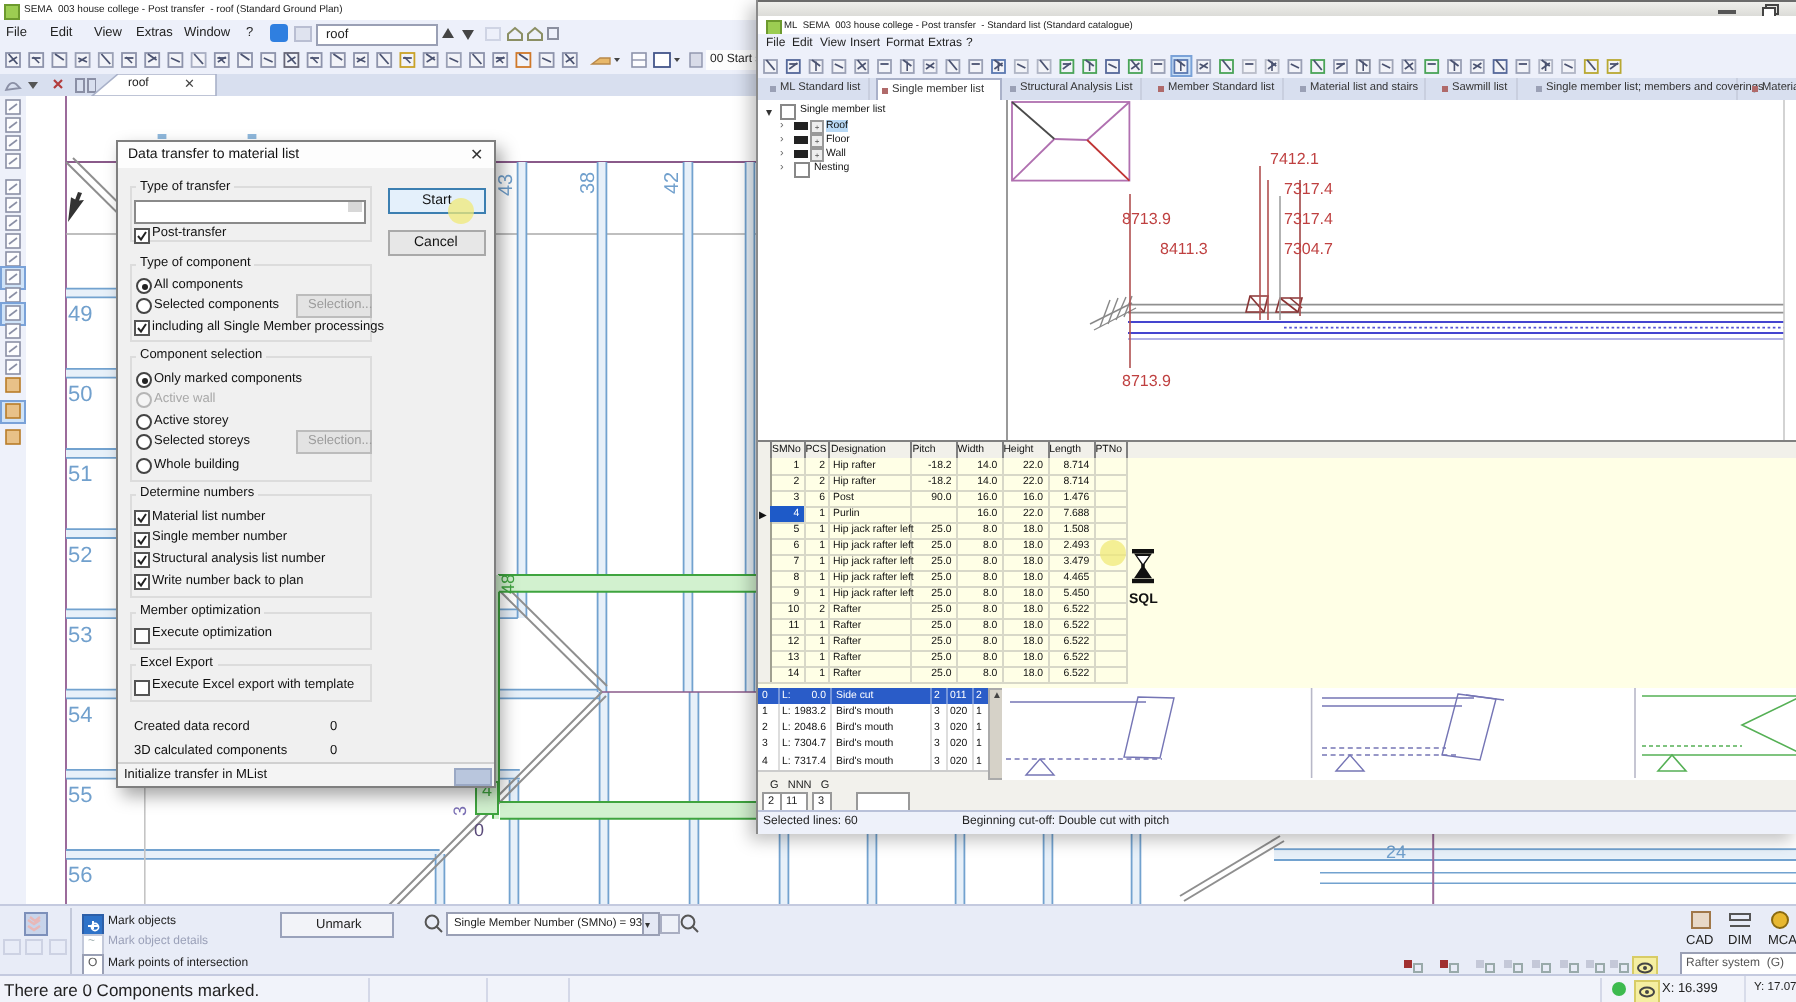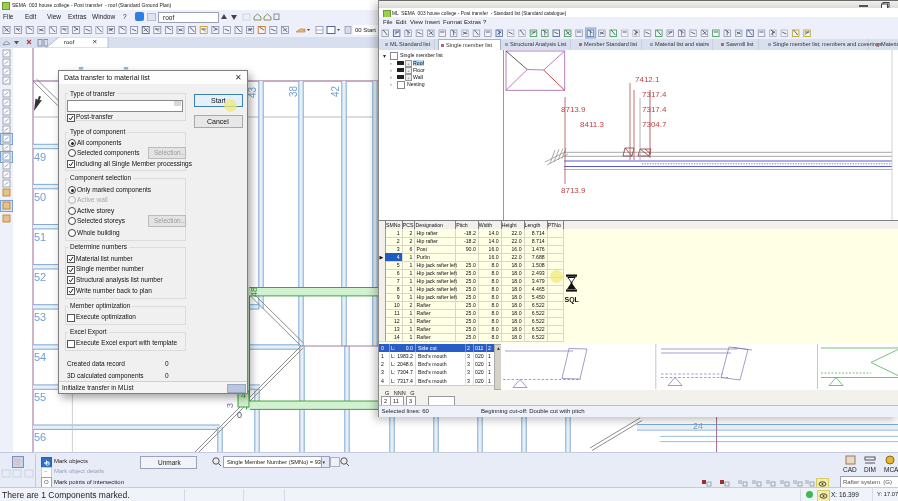--- a/index.html
+++ b/index.html
@@ -406,21 +406,21 @@
         <ellipse cx="5.5" cy="5" rx="3.5" ry="2.2" fill="none" stroke="#444"></ellipse>
         <circle cx="5.5" cy="5" r="1" fill="#444"></circle>
       </svg>
     </div>
   <div class="abs" style="left:840px;top:23px;width:58px;height:12px;background:#fff;border:1px solid #9aa0b5;">
     <div class="t" style="left:2px;top:2px;font-size:6px;color:#555;">Rafter system&nbsp; (G)</div>
   </div>
 </div>
 
 <div class="abs" id="m-status" style="left:0;top:487px;width:898px;height:14px;background:#f1f3fa;border-top:1px solid #c4cadf;">
-  <div class="t" style="left:2px;top:2px;font-size:8.5px;color:#222;">There are 1 Components marked.</div>
+  <div class="t" style="left:2px;top:2px;font-size:8.5px;color:#222;">There are 0 Components marked.</div>
   <div class="abs" style="left:184px;top:1px;width:1px;height:12px;background:#d4d8e8;"></div>
   <div class="abs" style="left:243px;top:1px;width:1px;height:12px;background:#d4d8e8;"></div>
   <div class="abs" style="left:284px;top:1px;width:1px;height:12px;background:#d4d8e8;"></div>
   <div class="abs" style="left:800px;top:1px;width:1px;height:12px;background:#d4d8e8;"></div>
   <div class="abs" style="left:806px;top:3px;width:7px;height:7px;border-radius:50%;background:#3dba4e;"></div>
   <div class="abs" style="left:817px;top:1.5px;width:11px;height:10px;background:#f5eea2;border:1px solid #d8cc66;">
       <svg width="11" height="10">
         <ellipse cx="5.5" cy="5" rx="3.5" ry="2.2" fill="none" stroke="#444"></ellipse>
         <circle cx="5.5" cy="5" r="1" fill="#444"></circle>
       </svg>

